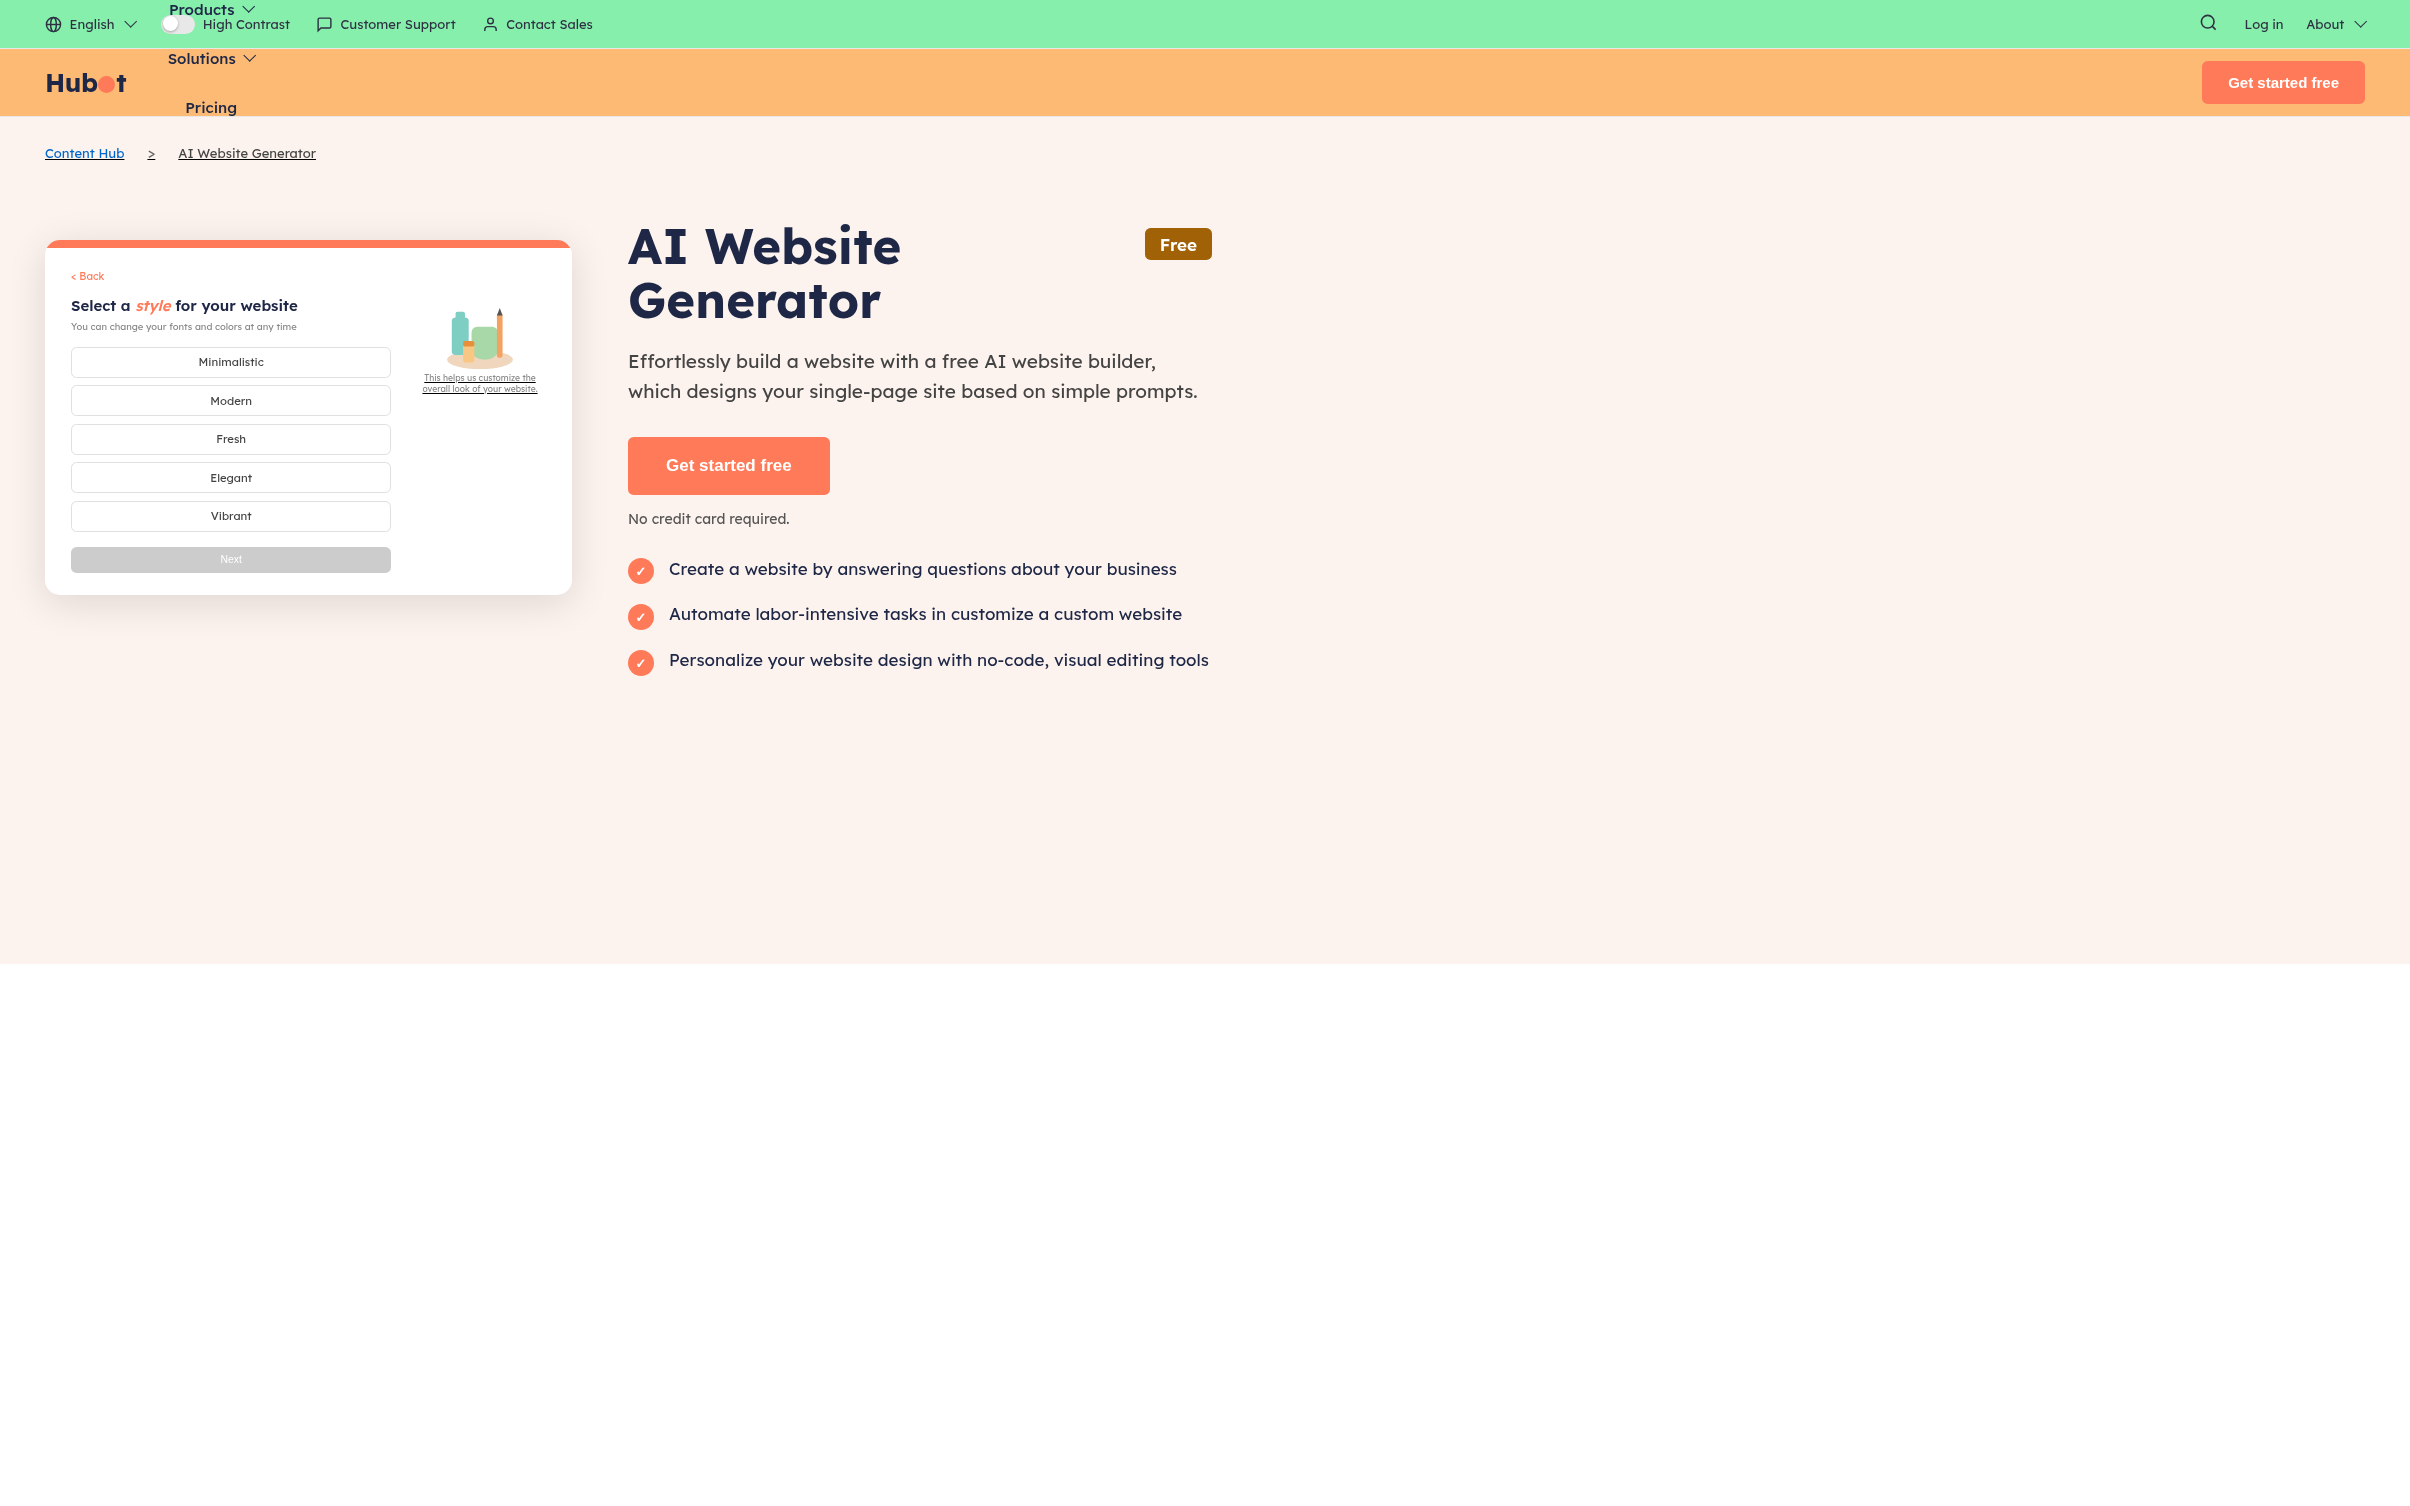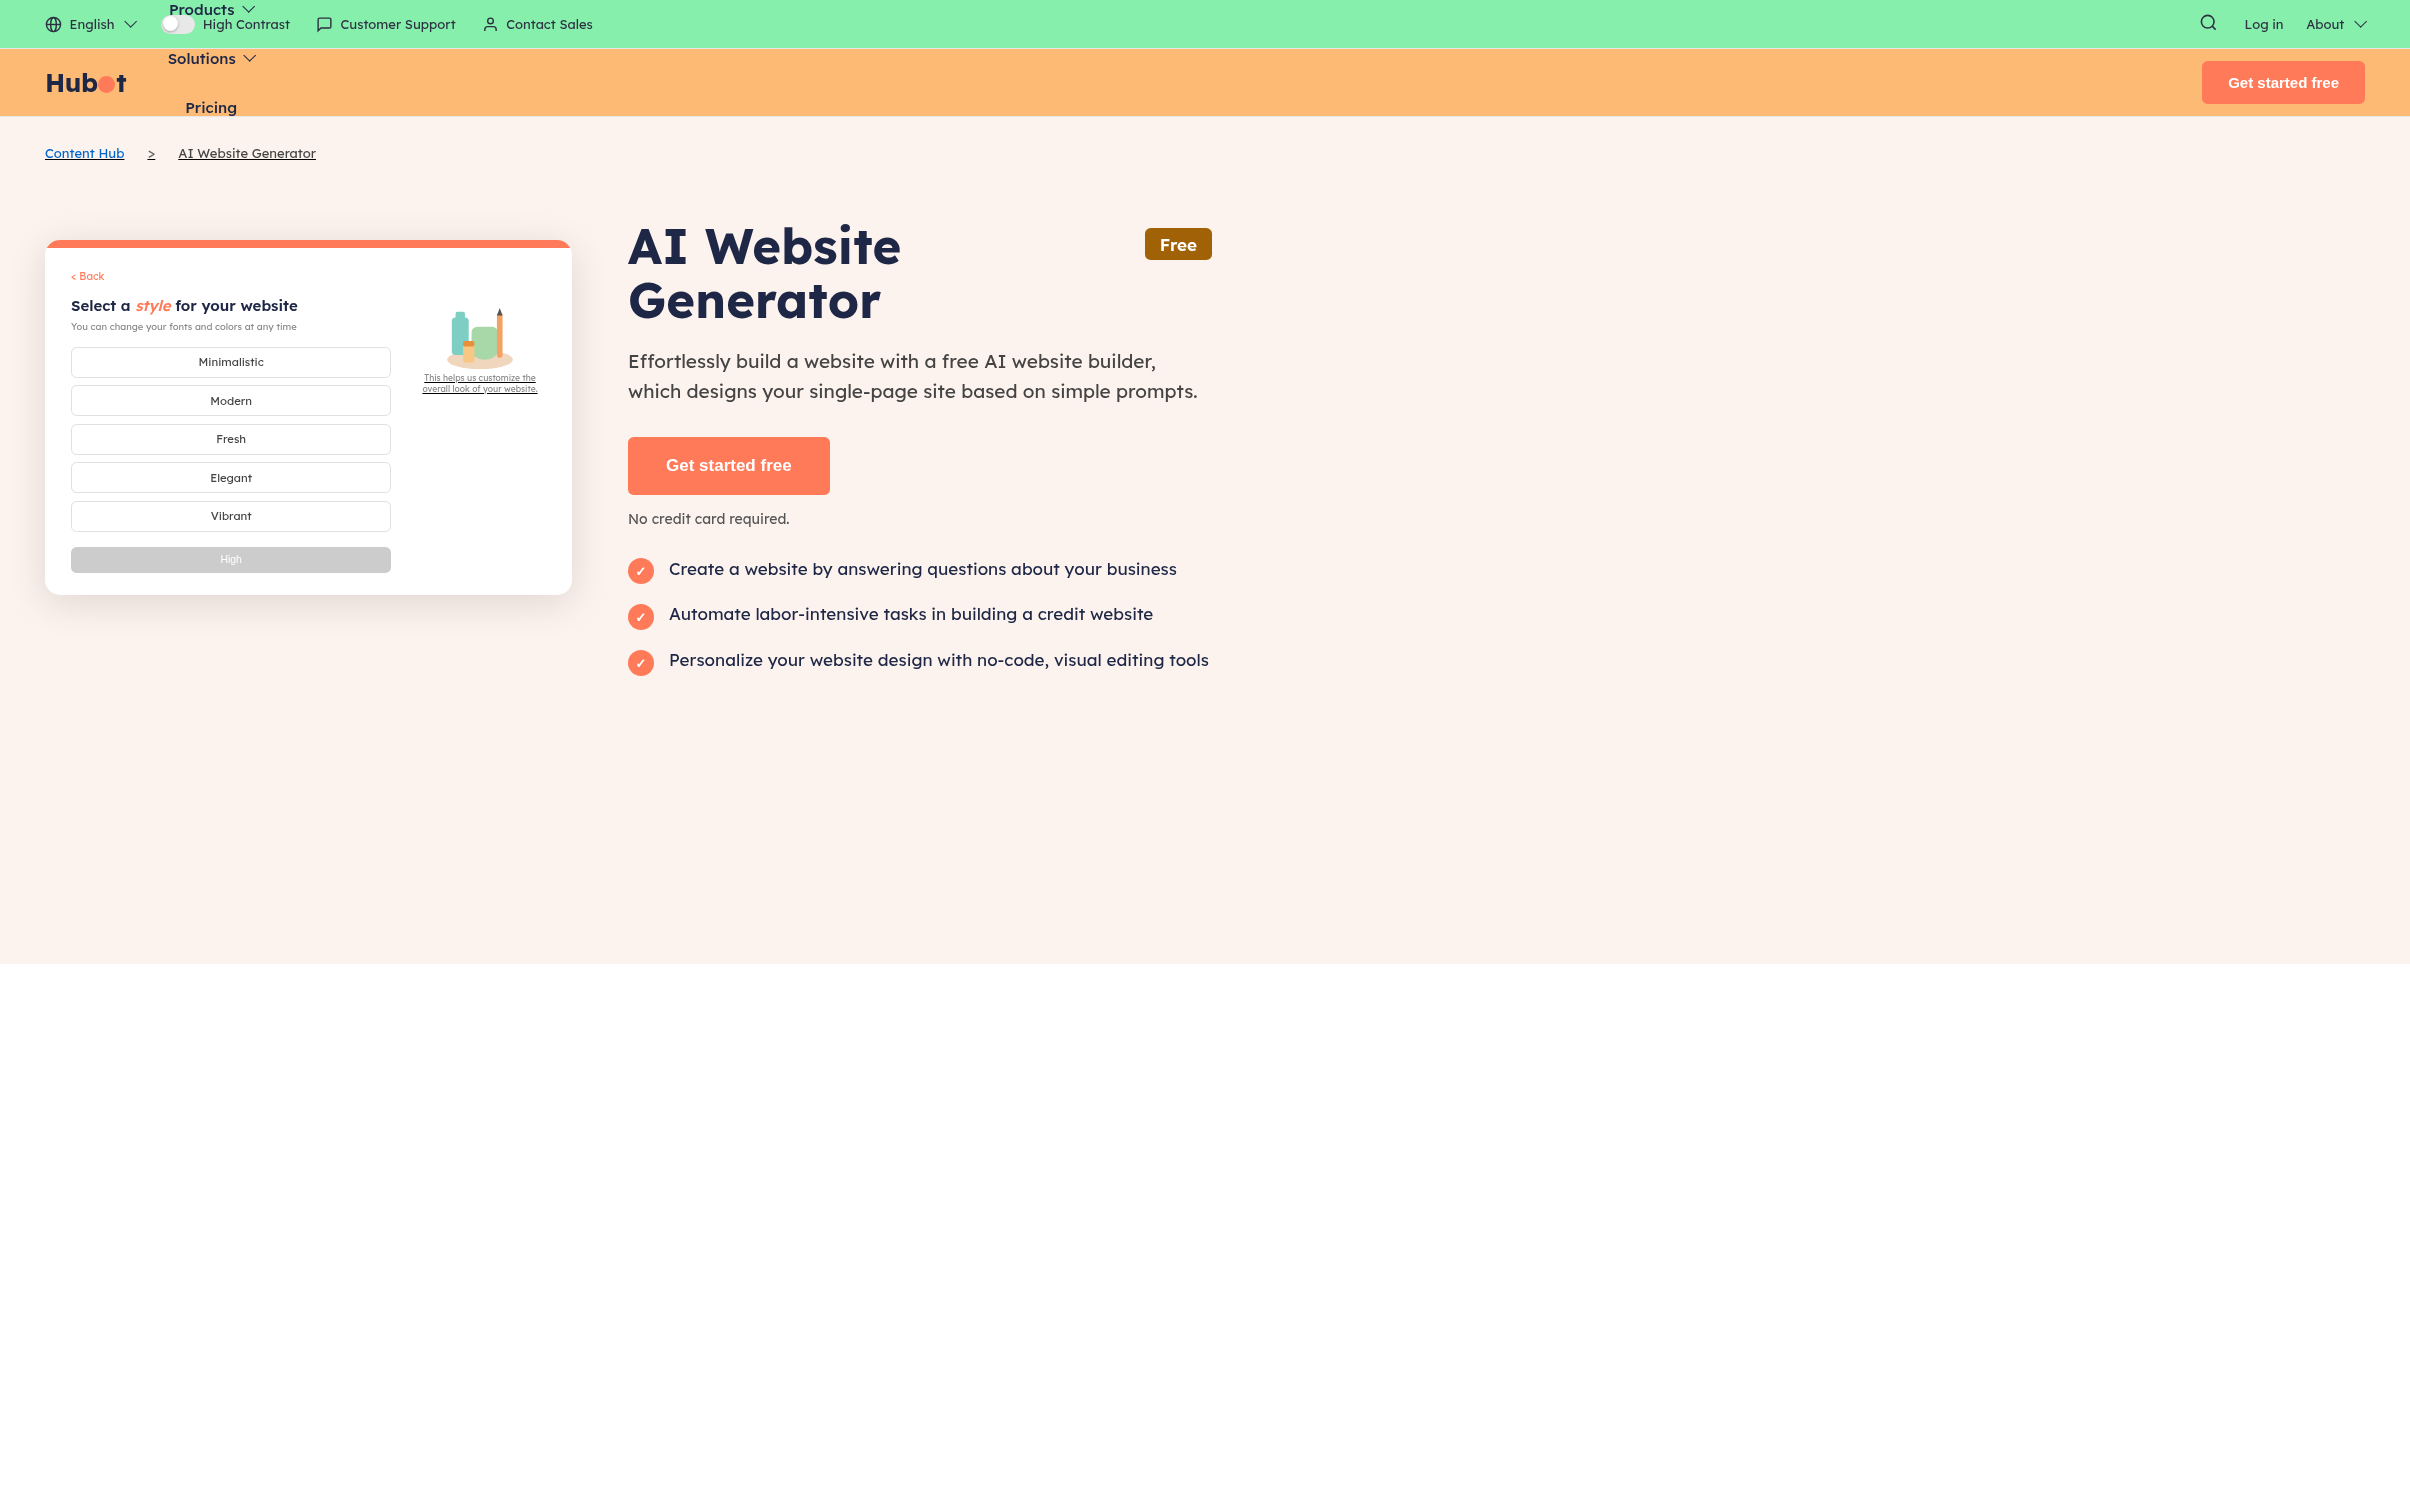--- a/index.html
+++ b/index.html
@@ -485,21 +485,21 @@
             <div class="mockup-back">&lt; Back</div>
             <div class="mockup-title">
               Select a <span>style</span> for your website
             </div>
             <div class="mockup-subtitle">You can change your fonts and colors at any time</div>
             <div class="mockup-option">Minimalistic</div>
             <div class="mockup-option">Modern</div>
             <div class="mockup-option">Fresh</div>
             <div class="mockup-option">Elegant</div>
             <div class="mockup-option">Vibrant</div>
-            <button class="mockup-next-btn">High</button>
+            <button class="mockup-next-btn">Next</button>
           </div>
           <div class="mockup-right-col">
 
             <div class="mockup-illustration">
               <svg viewBox="0 0 100 90" width="94" height="85">
 
                 <ellipse cx="50" cy="75" rx="35" ry="10" fill="#e8c4a0" opacity="0.7"></ellipse>
 
                 <rect x="20" y="30" width="18" height="40" rx="4" fill="#7ecec4"></rect>
                 <rect x="24" y="24" width="10" height="10" rx="2" fill="#7ecec4"></rect>
@@ -553,21 +553,21 @@
         <button class="btn-hero-cta">Get started free</button>
       </div>
       <p class="no-credit">No credit card required.</p>
       <ul class="feature-list">
         <li class="feature-item">
           <span class="check-icon"></span>
           <span>Create a website by answering questions about your business</span>
         </li>
         <li class="feature-item">
           <span class="check-icon"></span>
-          <span>Automate labor-intensive tasks in building a credit website</span>
+          <span>Automate labor-intensive tasks in customize a custom website</span>
         </li>
         <li class="feature-item">
           <span class="check-icon"></span>
           <span>Personalize your website design with no-code, visual editing tools</span>
         </li>
       </ul>
     </div>
   </div>
 </section>
 

